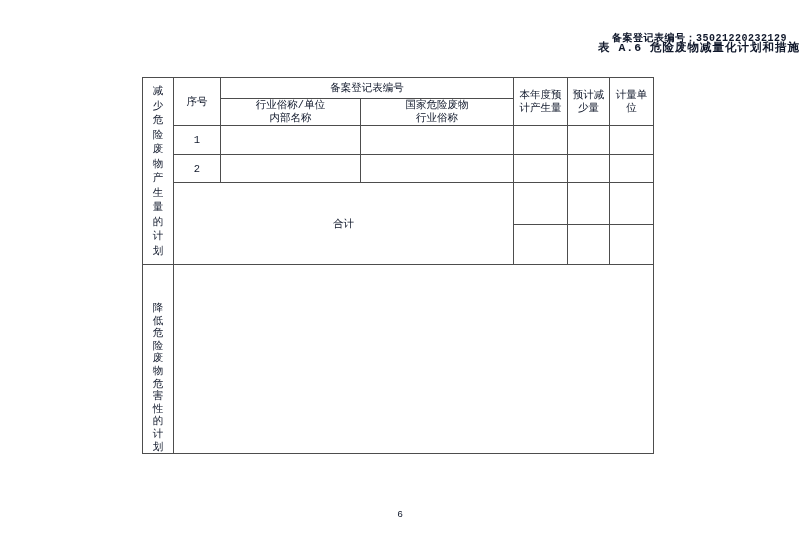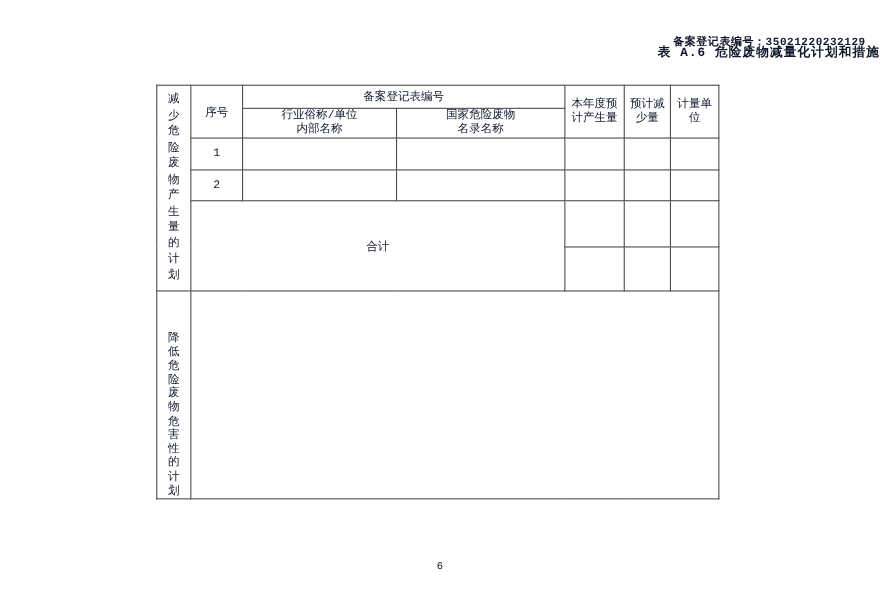--- a/index.html
+++ b/index.html
@@ -78,21 +78,21 @@
 计产生量</td>
         <td rowspan="2" class="hdr">预计减
 少量</td>
         <td rowspan="2" class="hdr">计量单
 位</td>
       </tr>
       <tr class="r-ht2">
         <td class="hdr">行业俗称/单位
 内部名称</td>
         <td class="hdr">国家危险废物
-名录名称</td>
+行业俗称</td>
       </tr>
       <tr class="r-d1">
         <td>1</td>
         <td></td>
         <td></td>
         <td></td>
         <td></td>
         <td></td>
       </tr>
       <tr class="r-d2">

